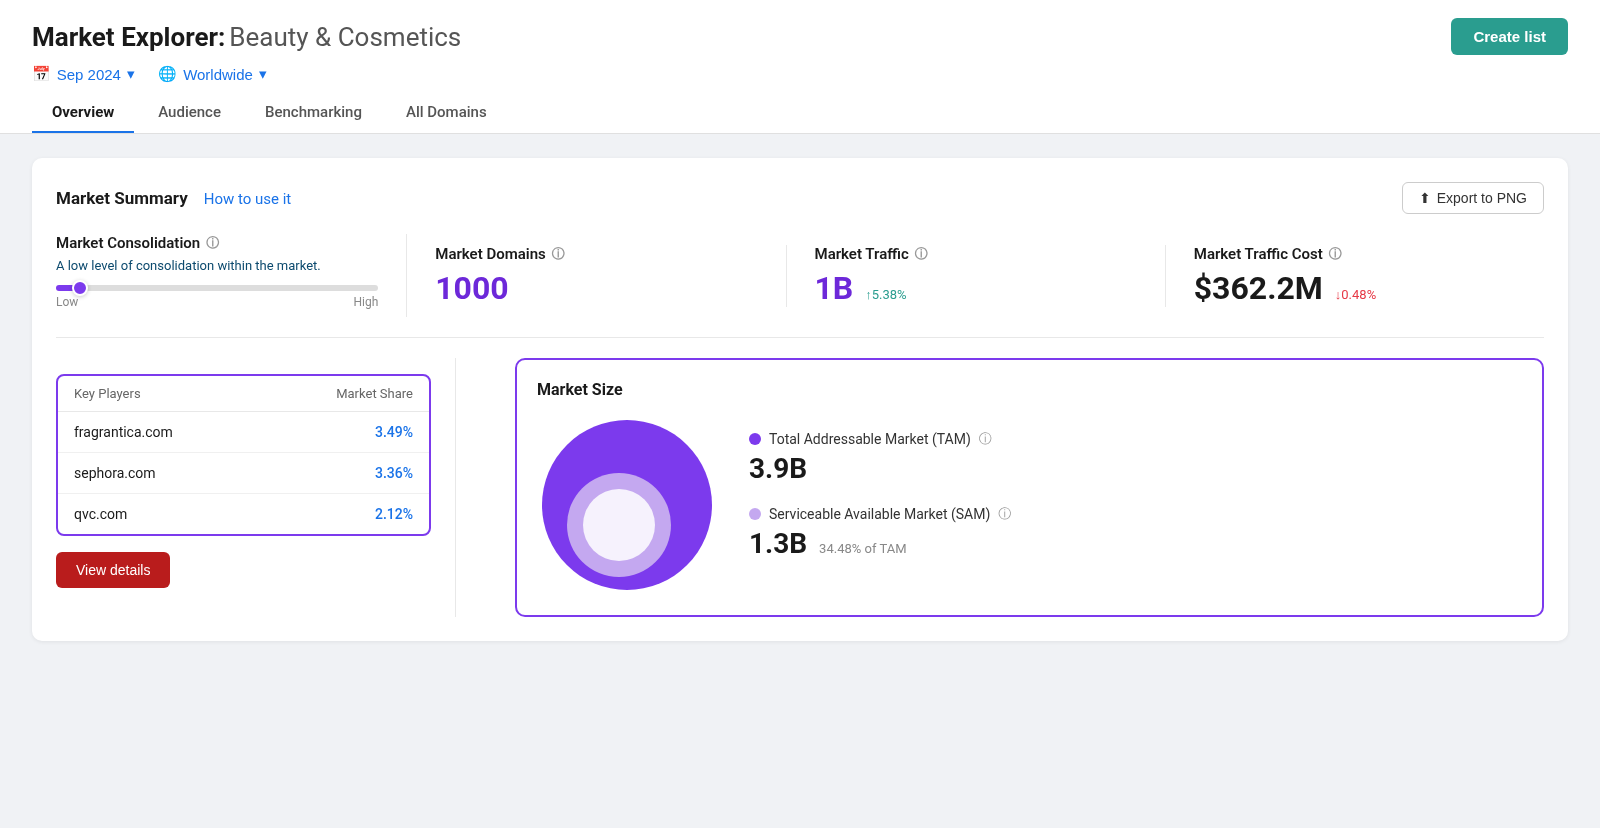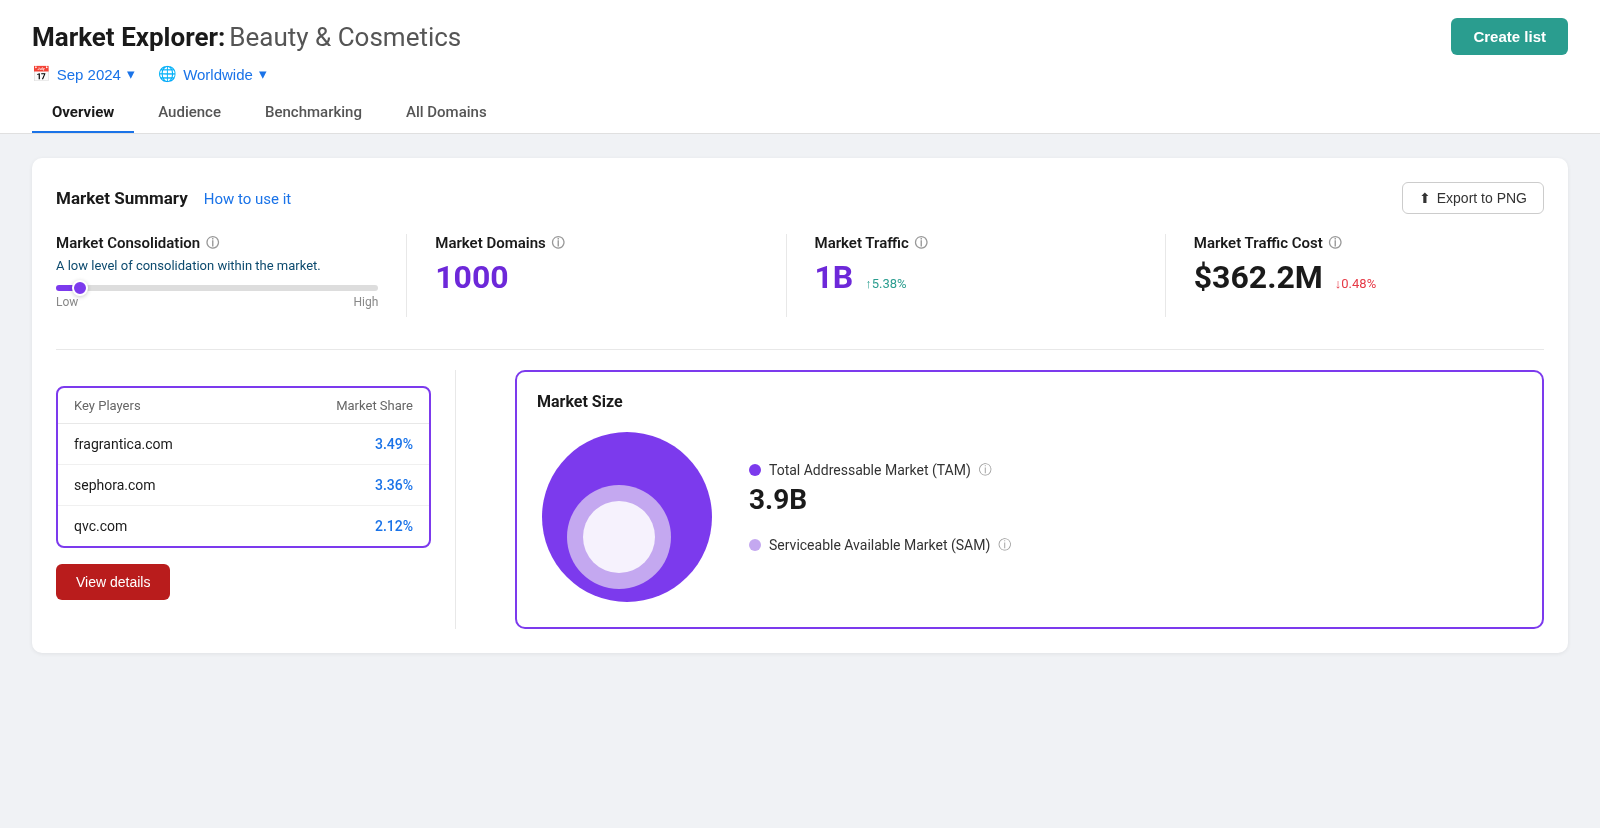--- a/index.html
+++ b/index.html
@@ -269,22 +269,23 @@
       color: #1a1a1a;
     }
     .stat-sub {
       font-size: 13px;
       color: #888;
       margin-left: 8px;
     }
     .full-metrics {
       display: flex;
       border-bottom: 1px solid #e8e8e8;
-      padding-bottom: 32px;
+      padding-bottom: 20px;
       margin-bottom: 0;
+      align-items: center;
     }
     .full-metric-item {
       flex: 1;
       border-right: 1px solid #e8e8e8;
       padding: 0 28px;
     }
     .full-metric-item:first-child {
       padding-left: 0;
     }
     .full-metric-item:last-child {
@@ -448,20 +449,24 @@
                     <span class="info-icon">ⓘ</span>
                   </div>
                   <div class="stat-value">3.9B</div>
                 </div>
                 <div class="stat-row">
                   <div class="stat-label">
                     <span class="dot dot-light-purple"></span>
                     <span>Serviceable Available Market (SAM)</span>
                     <span class="info-icon">ⓘ</span>
                   </div>
+                  <div>
+                    <span class="stat-value">1.3B</span>
+                    <span class="stat-sub">34.48% of TAM</span>
+                  </div>
                 </div>
               </div>
             </div>
           </div>
         </div>
       </div>
     </div>
   </div>
 </div>
 

